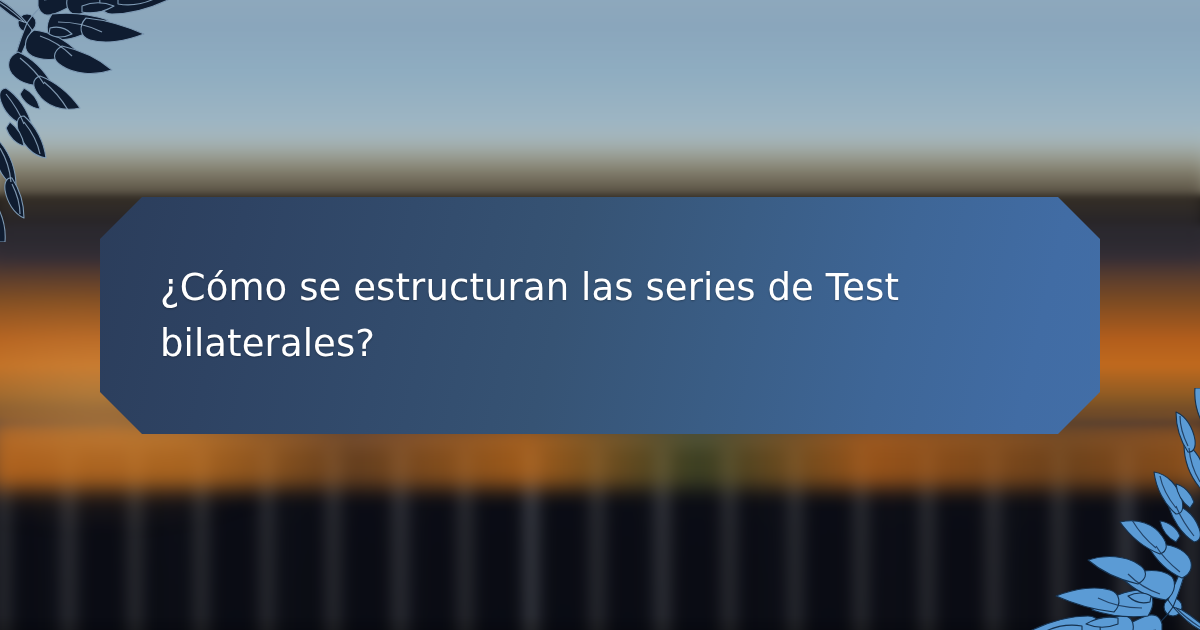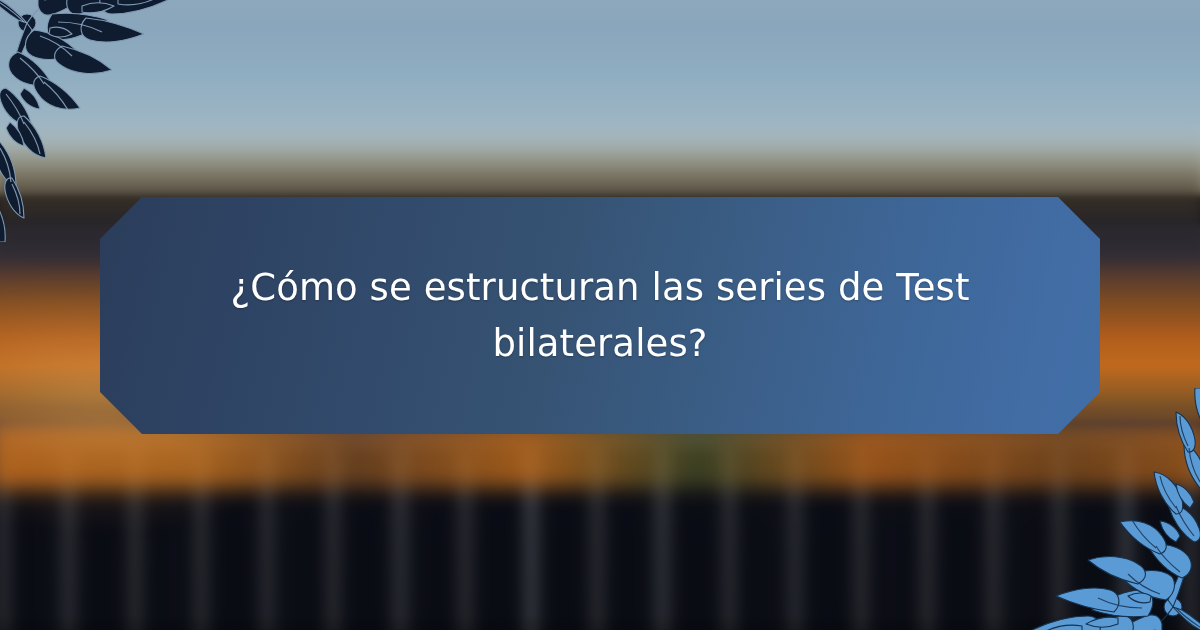--- a/index.html
+++ b/index.html
@@ -172,21 +172,21 @@
         0 42px);
     display: flex;
     align-items: center;
     justify-content: center;
     box-sizing: border-box;
     padding: 0 60px;
   }
   .banner-title {
     margin: 0;
     width: 100%;
-    text-align: center;
+    text-align: left;
     color: #ffffff;
     font-family: "DejaVu Sans", "Liberation Sans", sans-serif;
     font-size: 37px;
     font-weight: 400;
     line-height: 56px;
     letter-spacing: 0.1px;
     text-shadow: 0 1px 2px rgba(0,0,0,0.28);
     white-space: pre-line;
   }
 </style>

